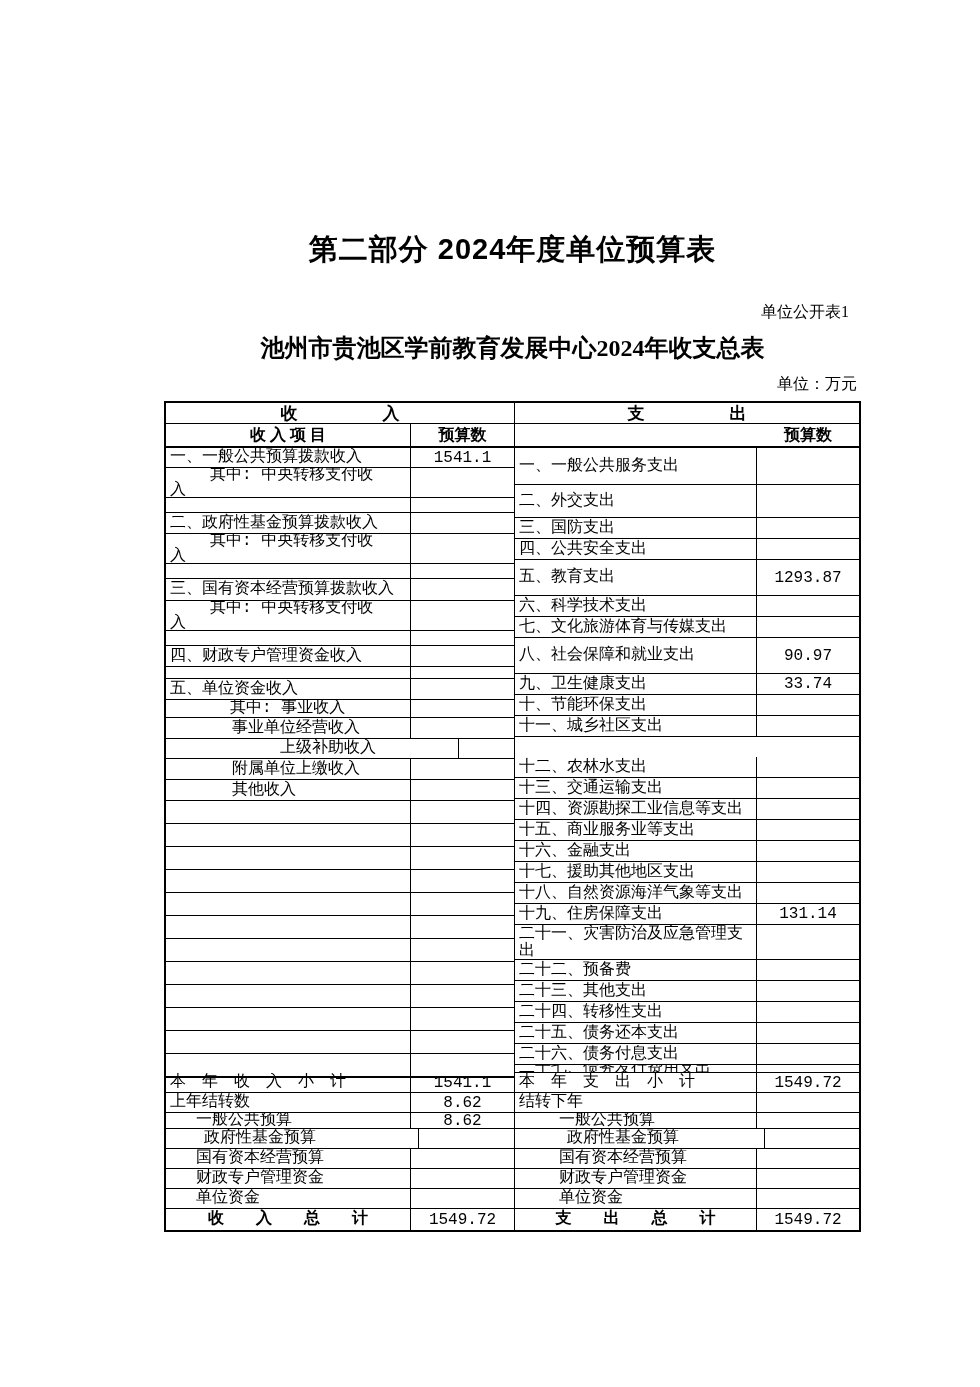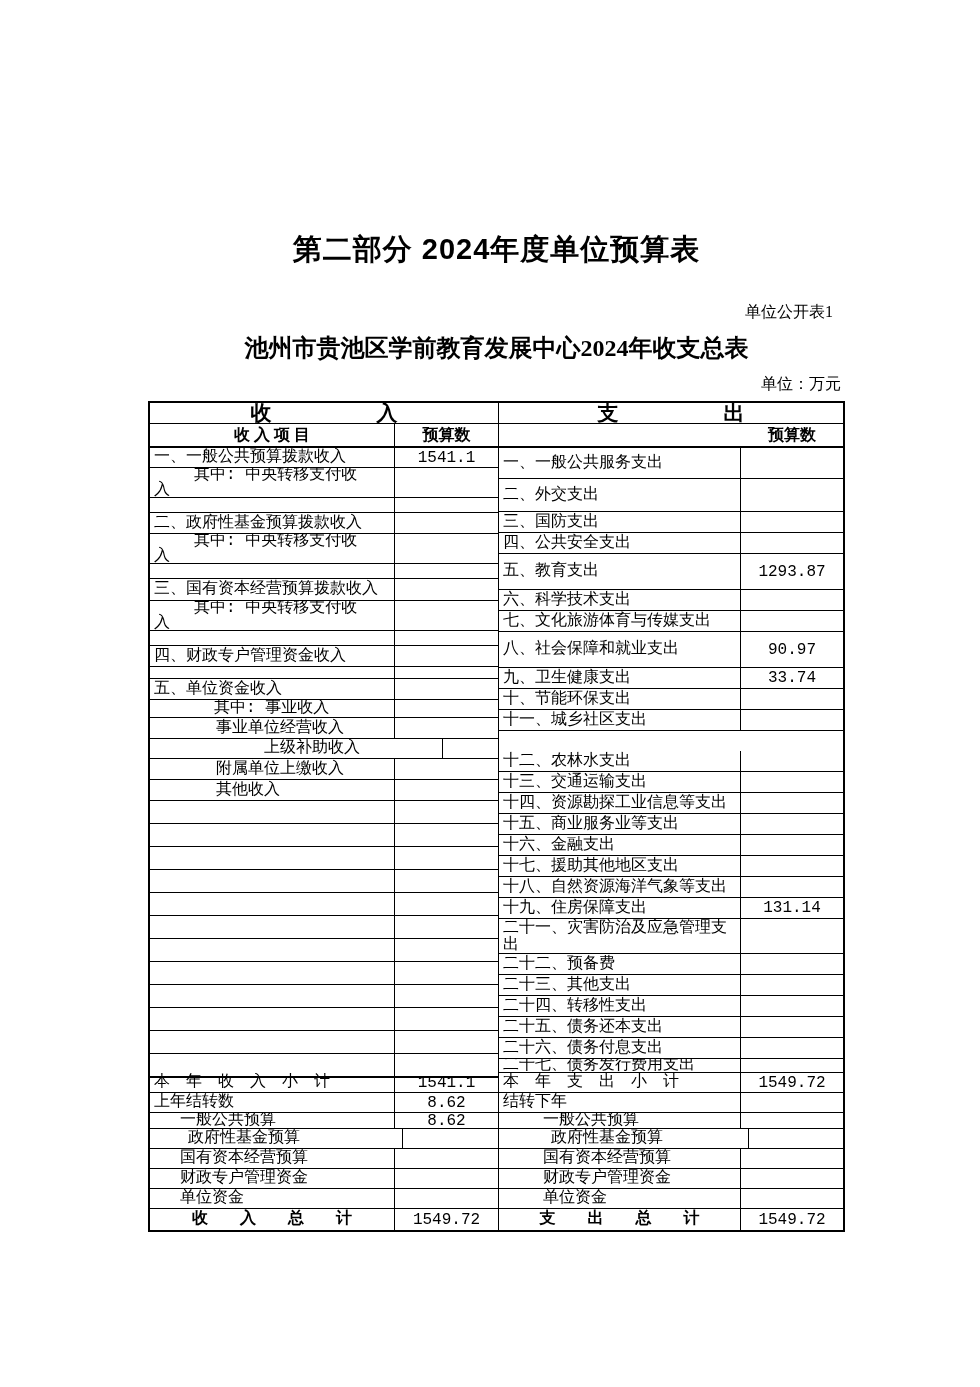--- a/index.html
+++ b/index.html
@@ -1,34 +1,34 @@
 <!DOCTYPE html>
 <html><head>
 <meta charset="utf-8">
 <style>
   * { box-sizing: border-box; margin: 0; padding: 0; }
   html,body { background:#fff; }
   body{
     width:980px; height:1387px; position:relative;
     font-family:"Liberation Serif","DejaVu Serif",serif; color:#000;
   }
-  .content{ position:absolute; left:148px; top:0; width:697px; }
+  .content{ position:absolute; left:164px; top:0; width:697px; }
   .part-title{
     margin-top:230px; text-align:center; font-weight:bold; font-size:29px;
     font-family:"Liberation Sans","DejaVu Sans",sans-serif; letter-spacing:1px;
   }
   .table-tag{ margin-top:32px; text-align:right; padding-right:12px; font-size:16px; }
   .table-title{ margin-top:9px; text-align:center; font-size:24px; font-weight:bold; }
   .unit-note{ margin-top:10px; text-align:right; padding-right:4px; font-size:16px; }
 
   .btable{
     margin-top:6px; width:697px; height:831px;
     border:2px solid #000; display:flex; flex-direction:column;
   }
-  .hrow1{ height:21px; border-bottom:1px solid #000; display:flex; font-weight:bold; font-size:21px; }
+  .hrow1{ height:21px; border-bottom:1px solid #000; display:flex; font-weight:bold; font-size:17px; }
   .hrow2{ height:24px; border-bottom:2px solid #000; display:flex; font-weight:bold; font-size:16px; }
   .hc{ display:flex; align-items:center; justify-content:center; overflow:hidden; }
   .hc-income{ width:349px; border-right:1px solid #000; }
   .hc-expense{ flex:1; }
   .h-income-item{ width:245px; border-right:1px solid #000; }
   .h-income-budget{ width:104px; border-right:1px solid #000; }
   .h-expense-item{ width:242px; border-right:1px solid #000;margin-top:48px; }
   .h-expense-budget{ flex:1; }
 
   .tbody{ flex:1; display:flex; }
@@ -237,21 +237,21 @@
               <div class="tc val"></div>
             </div>
             <div class="trow total">
               <div class="tc lab">收　　入　　总　　计</div>
               <div class="tc val">1549.72</div>
             </div>
           </div>
       </div>
       <div class="side side-expense">
         <div class="upper" id="expense-upper">
-            <div class="trow" style="height: 31px;">
+            <div class="trow" style="height: 37px;">
               <div class="tc lab">一、一般公共服务支出</div>
               <div class="tc val"></div>
             </div>
             <div class="trow" style="height: 33px;">
               <div class="tc lab">二、外交支出</div>
               <div class="tc val"></div>
             </div>
             <div class="trow" style="height: 21px;">
               <div class="tc lab">三、国防支出</div>
               <div class="tc val"></div>

